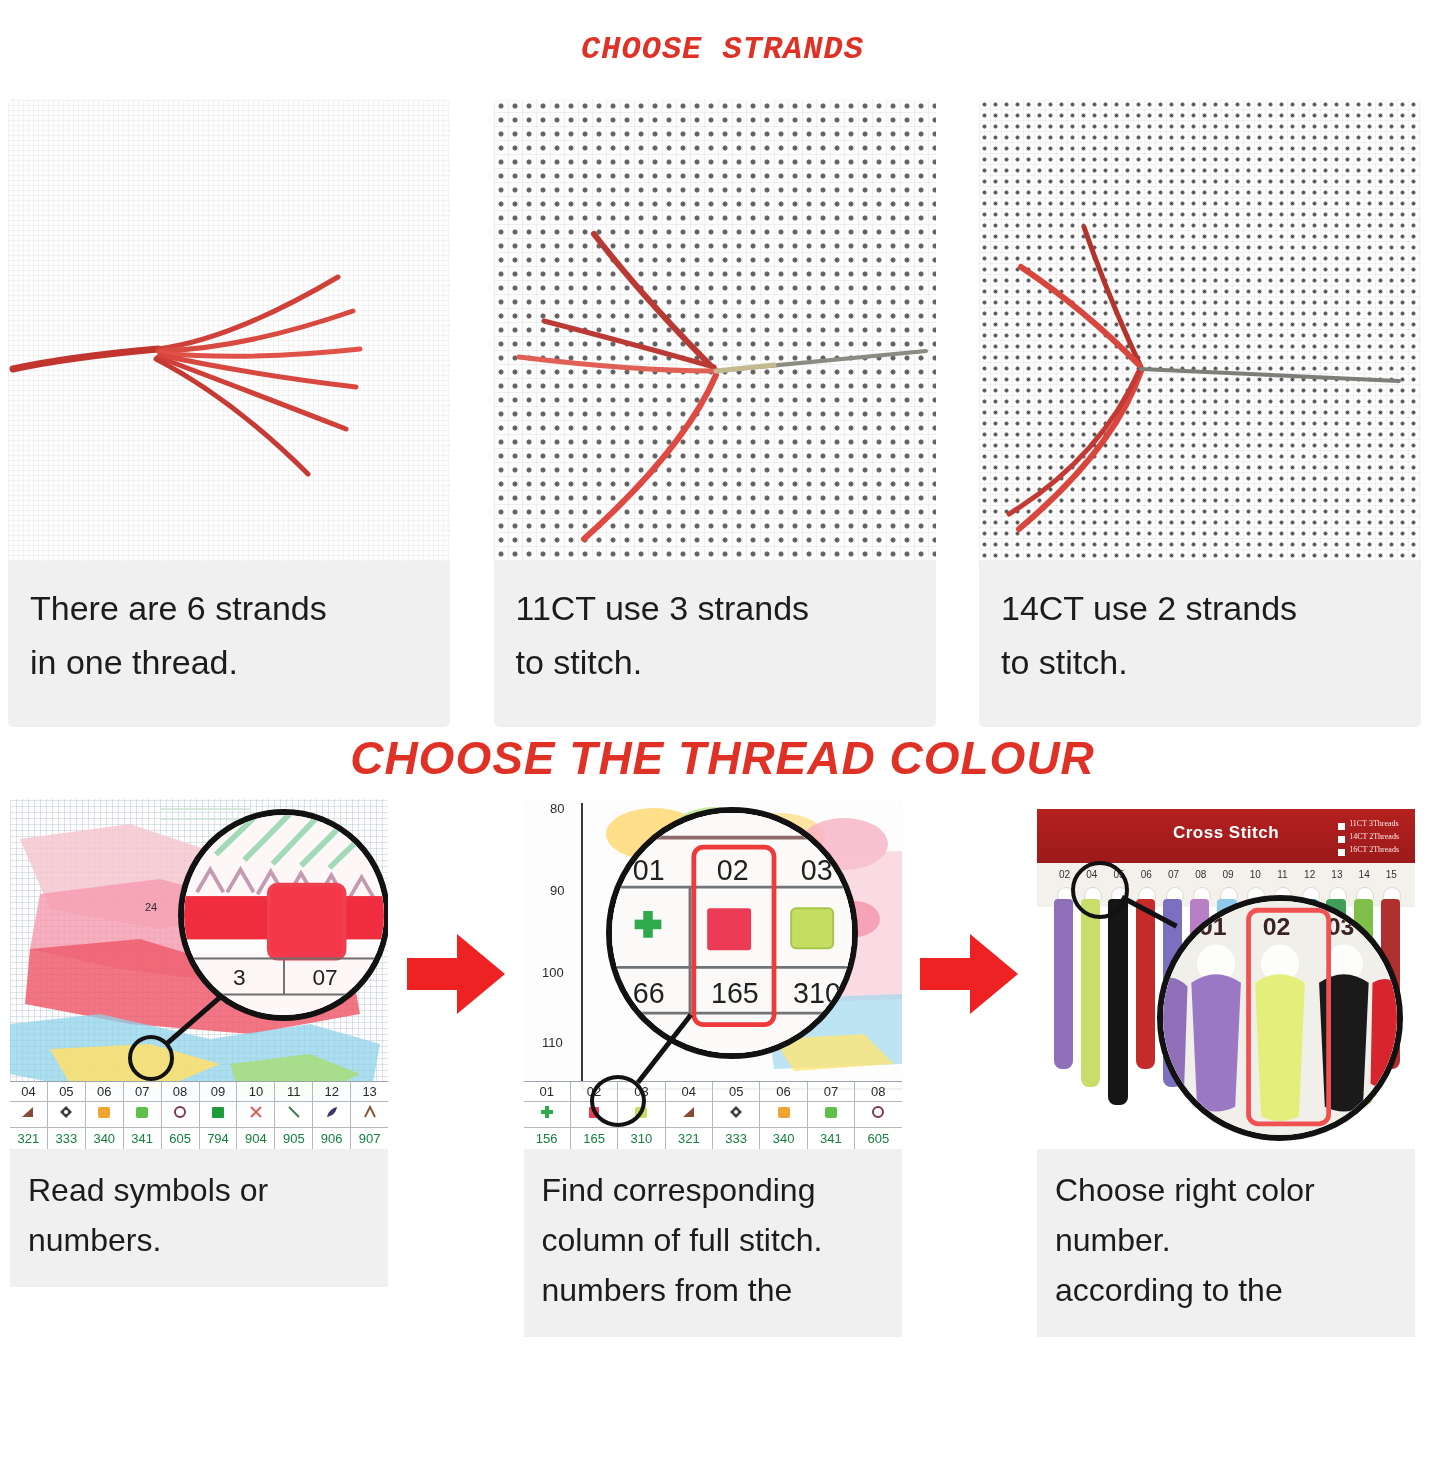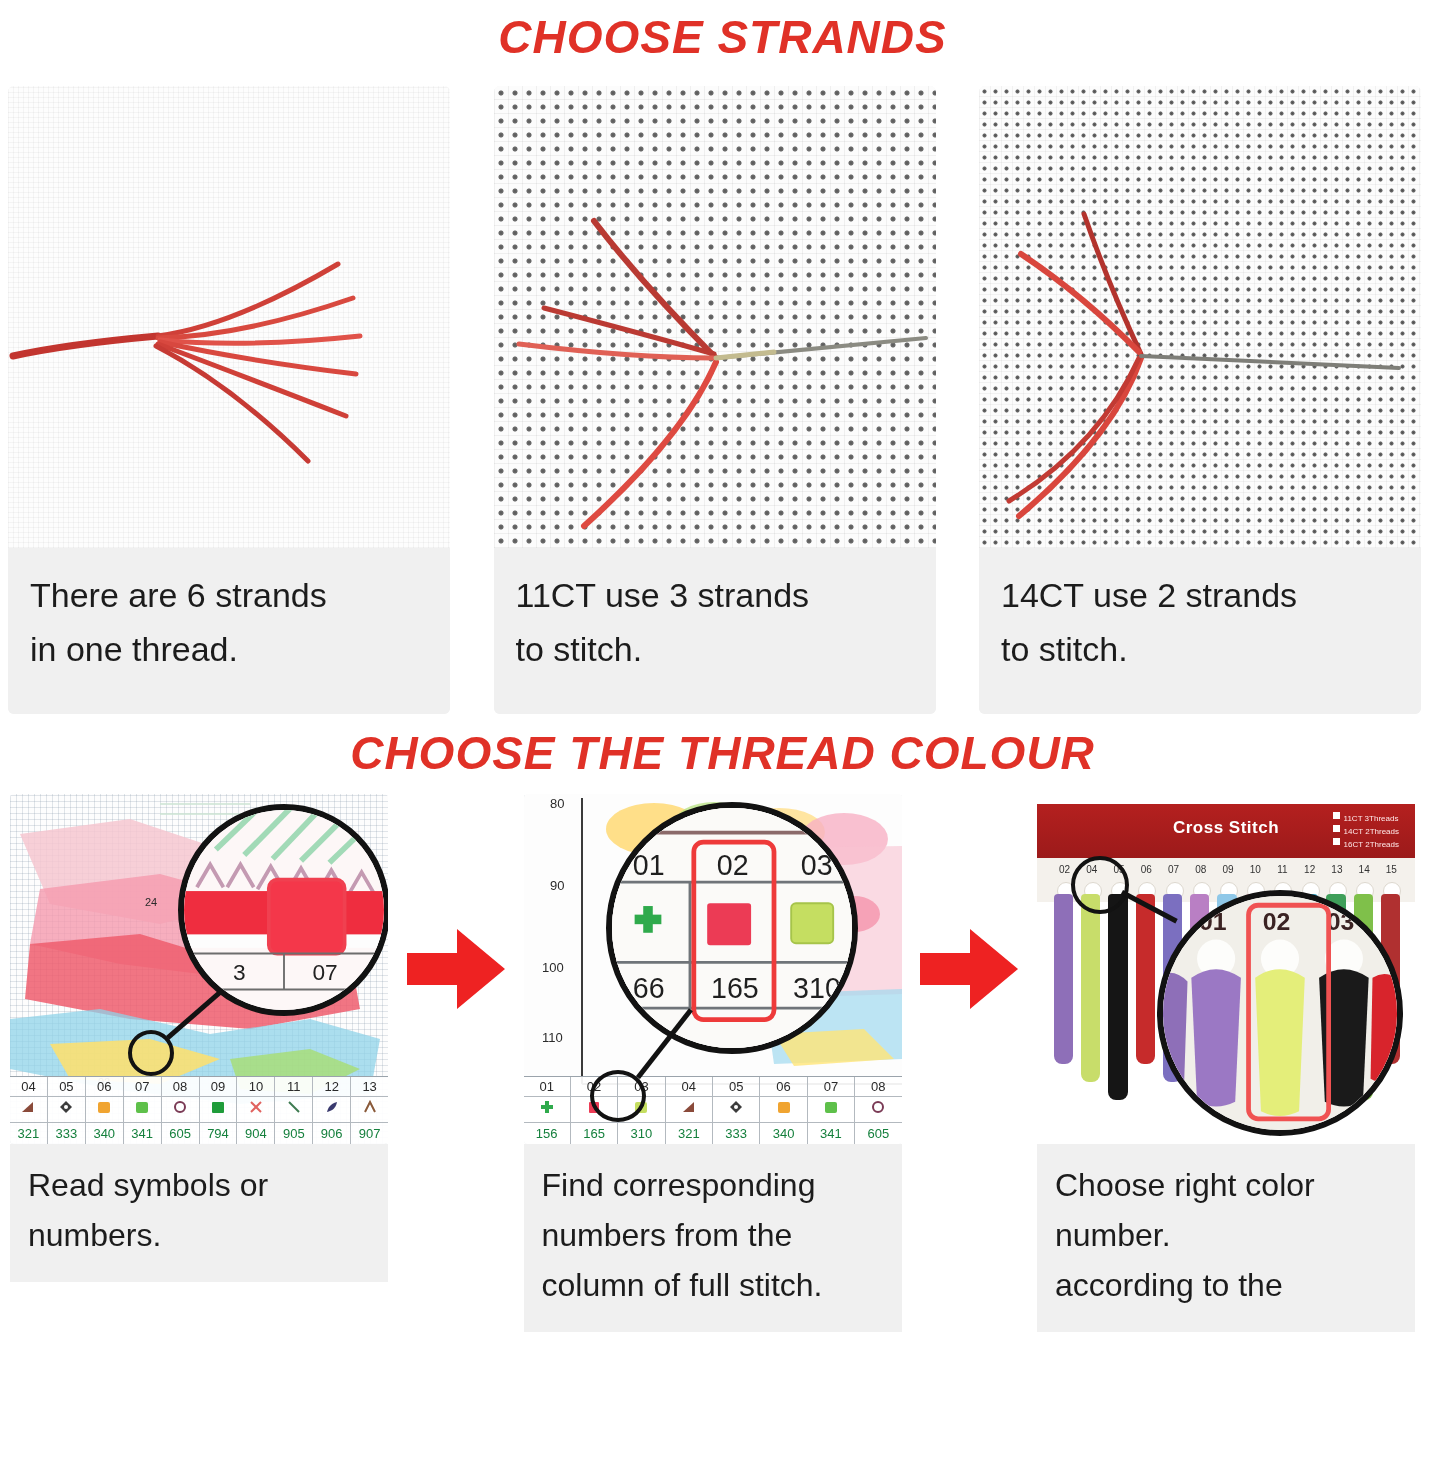--- a/index.html
+++ b/index.html
@@ -18,28 +18,28 @@
   
   .section-title {
     text-align: center;
     color: #e03127;
     font-weight: bold;
     font-style: italic;
     letter-spacing: 1px;
     font-family: "Liberation Sans", sans-serif;
   }
   #title-strands {
-    font-size: 46px;
+    font-size: 32px;
     line-height: 62px;
-    padding-top: 6px;
+    padding-top: 19px;
+    font-family: Liberation Mono, monospace;
   }
   #title-colour {
     font-size: 46px;
     line-height: 62px;
-    padding-top: 8px;
   }
 
   
   .row {
     display: flex;
     justify-content: space-between;
     align-items: flex-start;
   }
   #row-strands {
     padding: 18px 8px 0 8px;
@@ -229,21 +229,21 @@
     font-weight: bold;
     letter-spacing: 0.5px;
   }
   .tc-legend {
     position: absolute;
     right: 16px; top: 8px;
     font-size: 8px;
     line-height: 13px;
     color: #ffe9e9;
   }
-  .tc-legend div { display: flex; align-items: flex-start; gap: 4px; }
+  .tc-legend div { display: flex; align-items: flex-end; gap: 4px; font-family: Liberation Serif, serif; }
   .tc-chk {
     width: 7px; height: 7px;
     background: #fff;
     display: inline-block;
   }
   .tc-hole-strip {
     position: absolute;
     left: 0; right: 0; top: 64px; height: 44px;
     background: #f4f1ec;
   }
@@ -564,22 +564,22 @@
 
             <rect x="92" y="42" width="84" height="186" rx="10" fill="none" stroke="#ee3a3a" stroke-width="5"></rect>
           </svg>
         </div>
       </div>
       <div class="small-circle" style="left:66px; top:276px; width:56px; height:52px;"></div>
       <div class="lens-stem" style="left:112px; top:282px; width:86px; height:5px; transform: rotate(-52deg);"></div>
     </div>
     <div class="colour-caption">
       <div>Find corresponding</div>
+      <div>column of full stitch.</div>
       <div>numbers from the</div>
-      <div>column of full stitch.</div>
     </div>
   </div>
 
   <div class="arrow-cell">
     <svg class="arrow-svg" viewBox="0 0 106 92">
       <polygon points="4,30 54,30 54,6 102,46 54,86 54,62 4,62" fill="#ee2222"></polygon>
     </svg>
   </div>
 
   <div class="colour-col">

